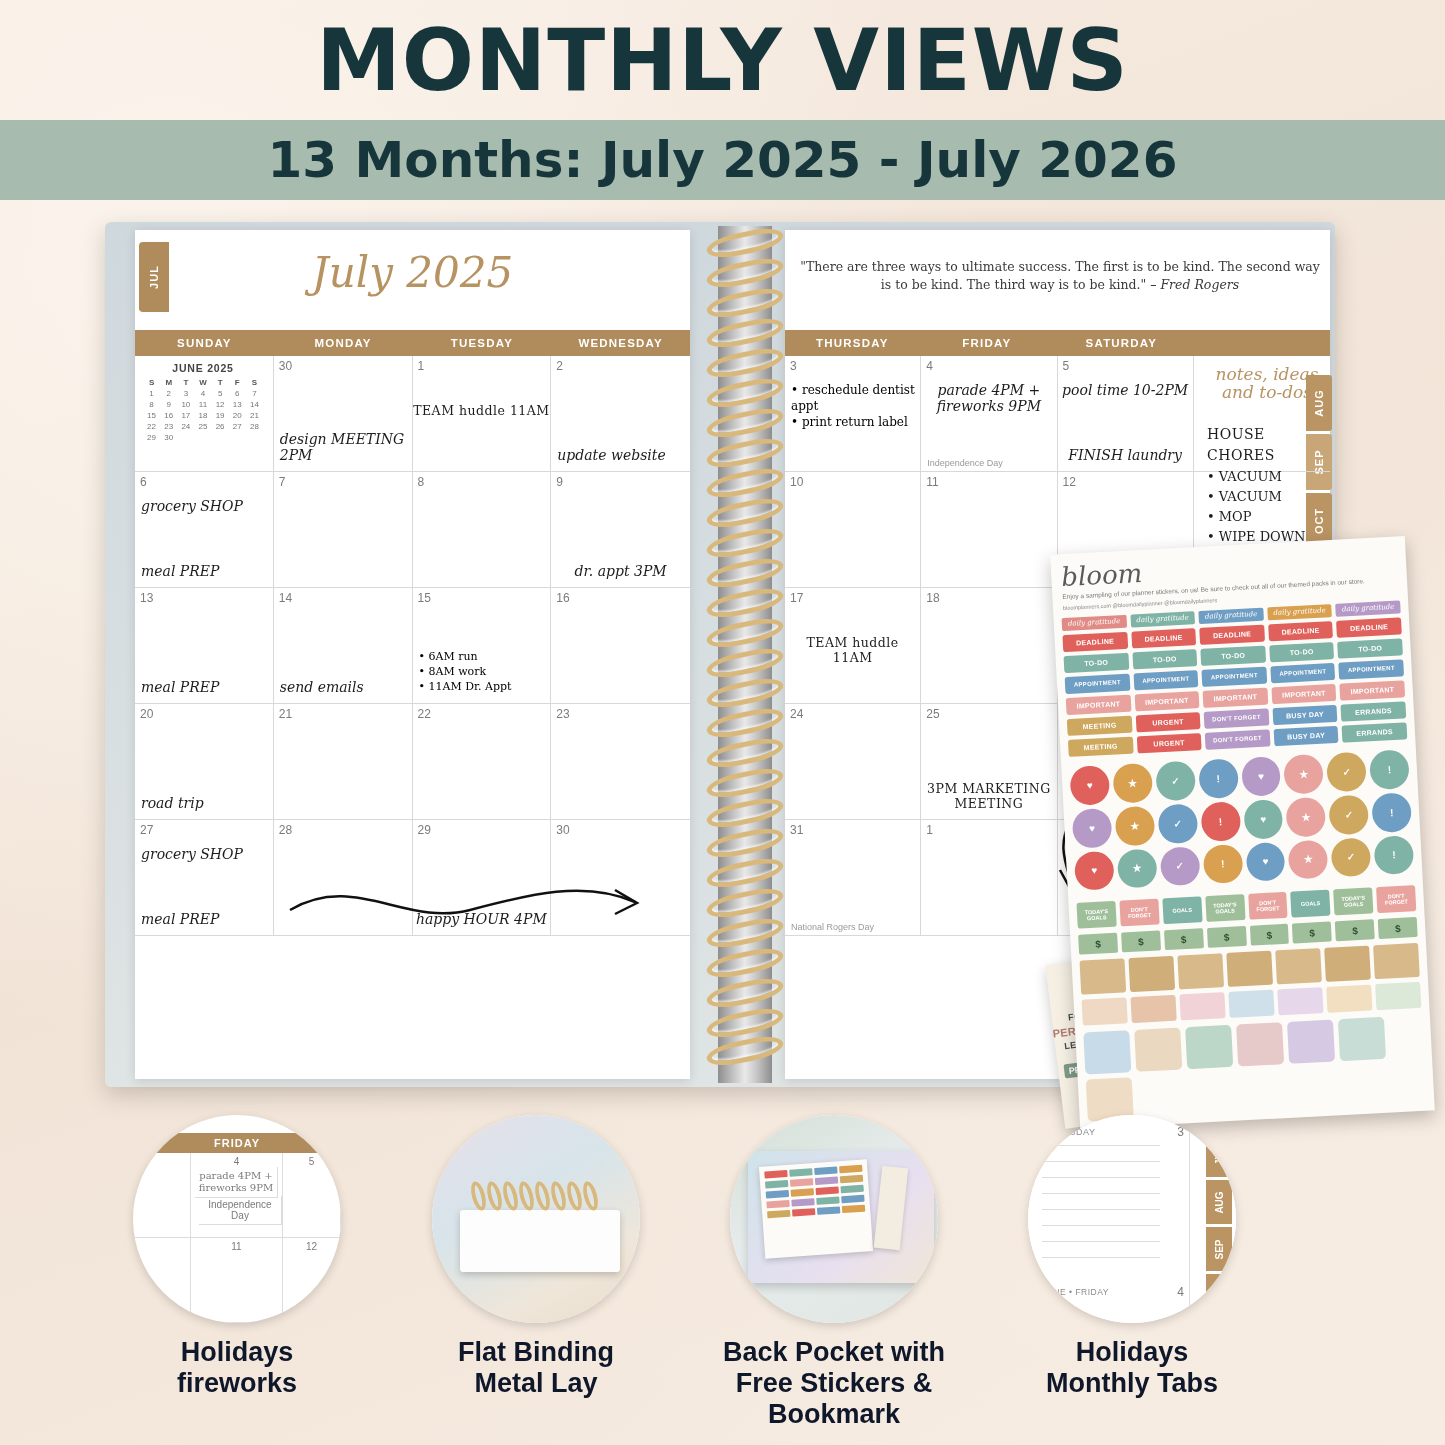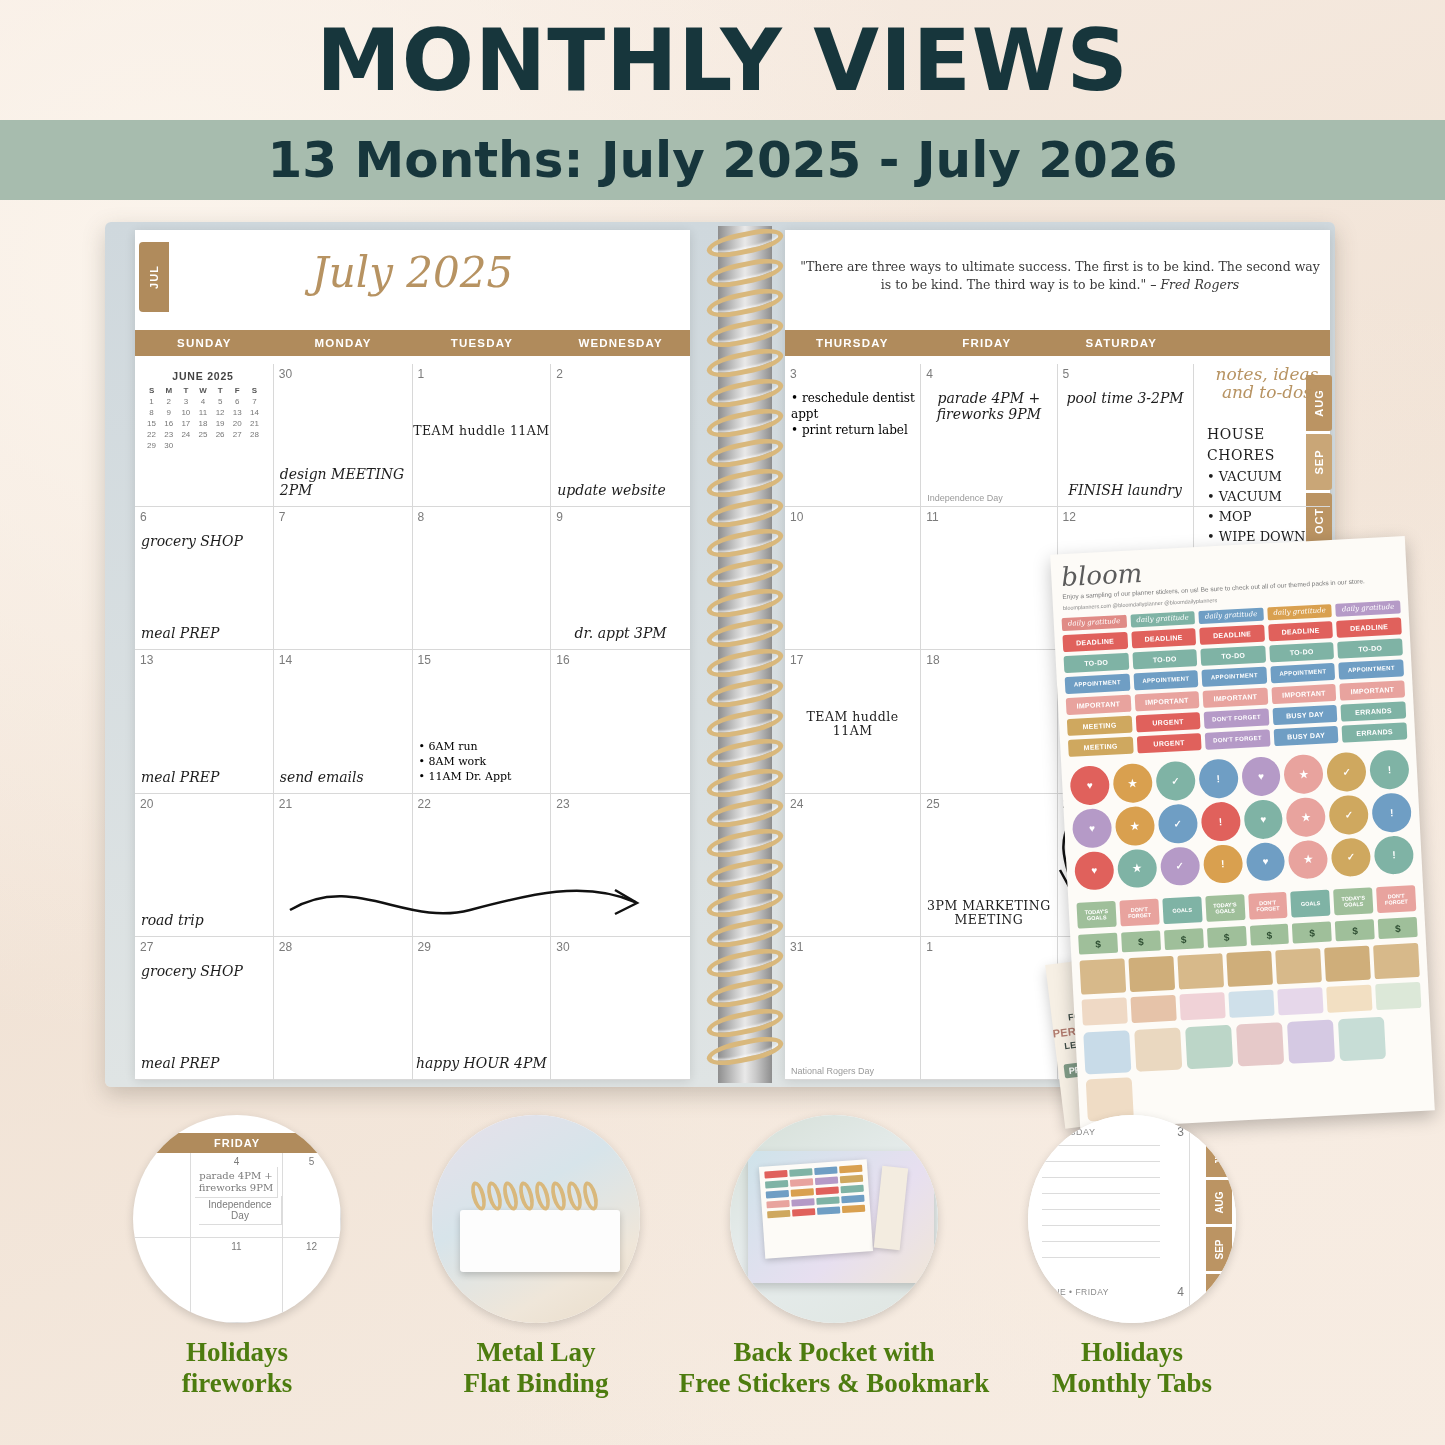--- a/index.html
+++ b/index.html
@@ -105,21 +105,21 @@
   .dowbar.left{ left:30px; top:108px; width:555px; }
   .dowbar.right{ left:680px; top:108px; width:545px; }
   .dowbar div{
     flex:1; display:flex; align-items:center; justify-content:center;
     font-size:11.5px; font-weight:bold; letter-spacing:1.2px;
   }
   .dowbar.right div.notes-col{ flex:1.05; }
 
   
   .grid{
-    position:absolute; top:142px; height:716px;
+    position:absolute; top:134px; height:580px;
     display:grid; grid-template-rows:repeat(5,1fr);
   }
   .grid.left{ left:30px; width:555px; grid-template-columns:repeat(4,1fr); }
   .grid.right{ left:680px; width:545px; grid-template-columns:repeat(4,1fr); }
   .cell{
     border-right:1px solid #d8d8d8;
     border-bottom:1px solid #d8d8d8;
     position:relative; overflow:hidden;
     padding:3px 5px;
   }
@@ -258,22 +258,22 @@
   .feat:nth-child(2){ left:371px; }
   .feat:nth-child(3){ left:669px; }
   .feat:nth-child(4){ left:967px; }
   .circ{
     width:208px; height:208px; border-radius:50%;
     margin:0 auto 14px auto; overflow:hidden; position:relative;
     box-shadow:0 3px 10px rgba(0,0,0,.16);
     background:#fff;
   }
   .feat-cap{
-    font-family:Liberation Serif, serif;
-    font-weight:bold; color:#4d7c0f; font-size:27px; line-height:1.14;
+    font-family:Liberation Sans, sans-serif;
+    font-weight:bold; color:#0f172a; font-size:27px; line-height:1.14;
   }
   
   .c1bar{ position:absolute; left:0; top:18px; width:100%; height:20px; background:#b08b5c; color:#fff; font-size:11px; font-weight:bold; letter-spacing:1px; display:flex; align-items:center; justify-content:center;}
   .c1grid{ position:absolute; left:0; top:38px; width:100%; height:170px; display:grid; grid-template-columns:1fr 1.6fr 1fr; grid-template-rows:1fr 1fr;}
   .c1grid div{ border-right:1px solid #dcdcdc; border-bottom:1px solid #dcdcdc; position:relative; padding:3px 4px; font-size:10px; color:#7b7b7b;}
   .c1mid{ font-family:"DejaVu Serif", serif; font-size:13px; color:#111; text-align:center; line-height:1.2; }
   .c1hol{ position:absolute; bottom:2px; left:4px; font-size:7.5px; color:#9a9a9a; }
   
   .c2{ position:absolute; inset:0; background:linear-gradient(150deg,#e7e0ea,#d7e4ea 40%,#efe6d9 75%,#e9dcc9); }
   .c2book{ position:absolute; left:28px; top:95px; width:160px; height:62px; background:#fdfdfd; border-radius:3px; box-shadow:0 3px 7px rgba(0,0,0,.2); }
@@ -511,21 +511,21 @@
       <div class="ev-block ev-top bullets" style="white-space:pre-line;font-size:12px">• reschedule dentist appt
 • print return label</div>
     </div>
     <div class="cell">
       <div class="daynum">4</div>
       <div class="ev-block ev-top ev script ev-center">parade 4PM + fireworks 9PM</div>
       <div class="holiday">Independence Day</div>
     </div>
     <div class="cell">
       <div class="daynum">5</div>
-      <div class="ev-block ev-top ev script ev-center">pool time 3-2PM</div>
+      <div class="ev-block ev-top ev script ev-center">pool time 10-2PM</div>
       <div class="ev-block ev-bot ev script ev-center">FINISH laundry</div>
     </div>
     <div class="cell" style="border-right:none"></div>
 
     <div class="cell">
       <div class="daynum">10</div>
     </div>
     <div class="cell">
       <div class="daynum">11</div>
     </div>
@@ -822,22 +822,22 @@
             <i style="left:32px"></i>
             <i style="left:48px"></i>
           <i style="left:64px"></i>
             <i style="left:80px"></i>
             <i style="left:96px"></i>
             <i style="left:112px"></i>
         </div>
       </div>
     </div>
     <div class="feat-cap">
+      <div>Flat Binding</div>
       <div>Metal Lay</div>
-      <div>Flat Binding</div>
     </div>
   </div>
 
   <div class="feat">
     <div class="circ">
       <div class="c3">
         <div class="c3cover"></div>
         <div class="c3sheet">
           <div class="c3srow">
               <i style="background:#e0615c"></i>

